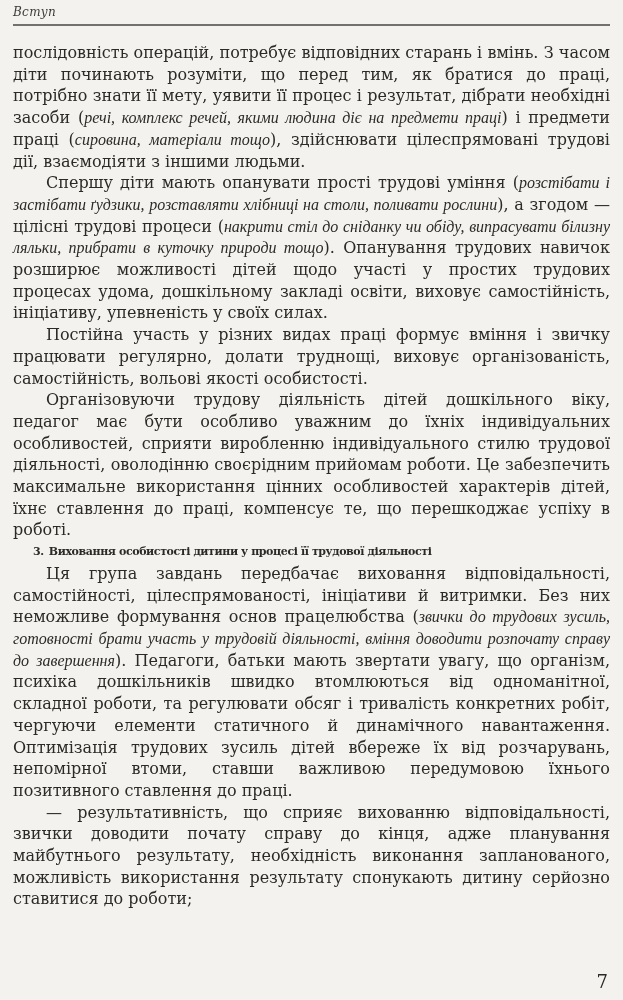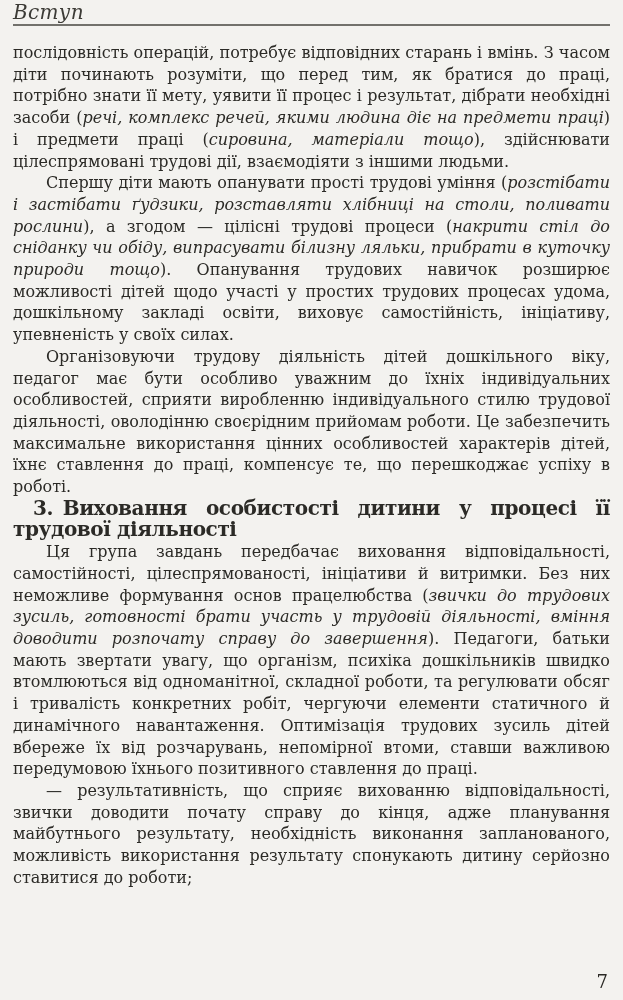--- a/index.html
+++ b/index.html
@@ -13,21 +13,21 @@
     box-sizing: border-box;
     background: var(--bg, #f3f2ef);
     color: var(--fg, #2b2a26);
     font-family: "DejaVu Serif", serif;
     padding: 0 13px;
     overflow: hidden;
   }
   .running-head {
     padding-top: 3px;
     font-style: italic;
-    font-size: 20px;
+    font-size: 12px;
     line-height: 18px;
     color: var(--head, #3c3b36);
     letter-spacing: 0.3px;
   }
   .head-rule {
     height: 2px;
     background: var(--rule, #72716c);
     margin-top: 3px;
   }
   .content {
@@ -39,44 +39,45 @@
   .content p {
     margin: 0;
     text-indent: 0;
   }
   .content p.indent {
     text-indent: 33px;
   }
   .content p.heading {
     font-weight: bold;
     text-indent: 20px;
-    font-size: 20px;
+    font-size: 11px;
     letter-spacing: -0.4px;
   }
-  .it { font-style: italic; }
+  .it { font-style: italic; font-family: Liberation Serif, serif; }
   .page-number {
     position: absolute;
     right: 15px;
     bottom: 8px;
     font-size: 18px;
     color: var(--fg, #2b2a26);
   }
 </style>
 </head>
 <body>
 
 <div class="page" id="page" style="--bg: #f3f2ef; --fg: #2b2a26; --head: #3c3b36; --rule: #72716c;">
   <header>
     <div class="running-head">Вступ</div>
     <div class="head-rule"></div>
   </header>
 
   <main class="content" id="content">
       <p><span>послідовність операцій, потребує відповідних старань і вмінь. З часом діти починають розуміти, що перед тим, як братися до праці, потрібно знати її мету, уявити її процес і результат, дібрати необхідні засоби (</span><span class="it">речі, комплекс речей, якими людина діє на предмети праці</span><span>) і предмети праці (</span><span class="it">сировина, матеріали тощо</span><span>), здійснювати цілеспрямовані трудові дії, взаємодіяти з іншими людьми.</span></p>
       <p class="indent"><span>Спершу діти мають опанувати прості трудові уміння (</span><span class="it">розстібати і застібати ґудзики, розставляти хлібниці на столи, поливати рослини</span><span>), а згодом — цілісні трудові процеси (</span><span class="it">накрити стіл до сніданку чи обіду, випрасувати білизну ляльки, прибрати в куточку природи тощо</span><span>). Опанування трудових навичок розширює можливості дітей щодо участі у простих трудових процесах удома, дошкільному закладі освіти, виховує самостійність, ініціативу, упевненість у своїх силах.</span></p>
+      <p class="indent"><span>Постійна участь у різних видах праці формує вміння і звичку працювати регулярно, долати труднощі, виховує організованість, самостійність, вольові якості особистості.</span></p>
       <p class="indent"><span>Організовуючи трудову діяльність дітей дошкільного віку, педагог має бути особливо уважним до їхніх індивідуальних особливостей, сприяти виробленню індивідуального стилю трудової діяльності, оволодінню своєрідним прийомам роботи. Це забезпечить максимальне використання цінних особливостей характерів дітей, їхнє ставлення до праці, компенсує те, що перешкоджає успіху в роботі.</span></p>
       <p class="heading"><span>3. Виховання особистості дитини у процесі її трудової діяльності</span></p>
       <p class="indent"><span>Ця група завдань передбачає виховання відповідальності, самостійності, цілеспрямованості, ініціативи й витримки. Без них неможливе формування основ працелюбства (</span><span class="it">звички до трудових зусиль, готовності брати участь у трудовій діяльності, вміння доводити розпочату справу до завершення</span><span>). Педагоги, батьки мають звертати увагу, що організм, психіка дошкільників швидко втомлюються від одноманітної, складної роботи, та регулювати обсяг і тривалість конкретних робіт, чергуючи елементи статичного й динамічного навантаження. Оптимізація трудових зусиль дітей вбереже їх від розчарувань, непомірної втоми, ставши важливою передумовою їхнього позитивного ставлення до праці.</span></p>
       <p class="indent"><span>— результативність, що сприяє вихованню відповідальності, звички доводити почату справу до кінця, адже планування майбутнього результату, необхідність виконання запланованого, можливість використання результату спонукають дитину серйозно ставитися до роботи;</span></p>
     </main>
 
   <footer>
     <div class="page-number">7</div>
   </footer>
 </div>

